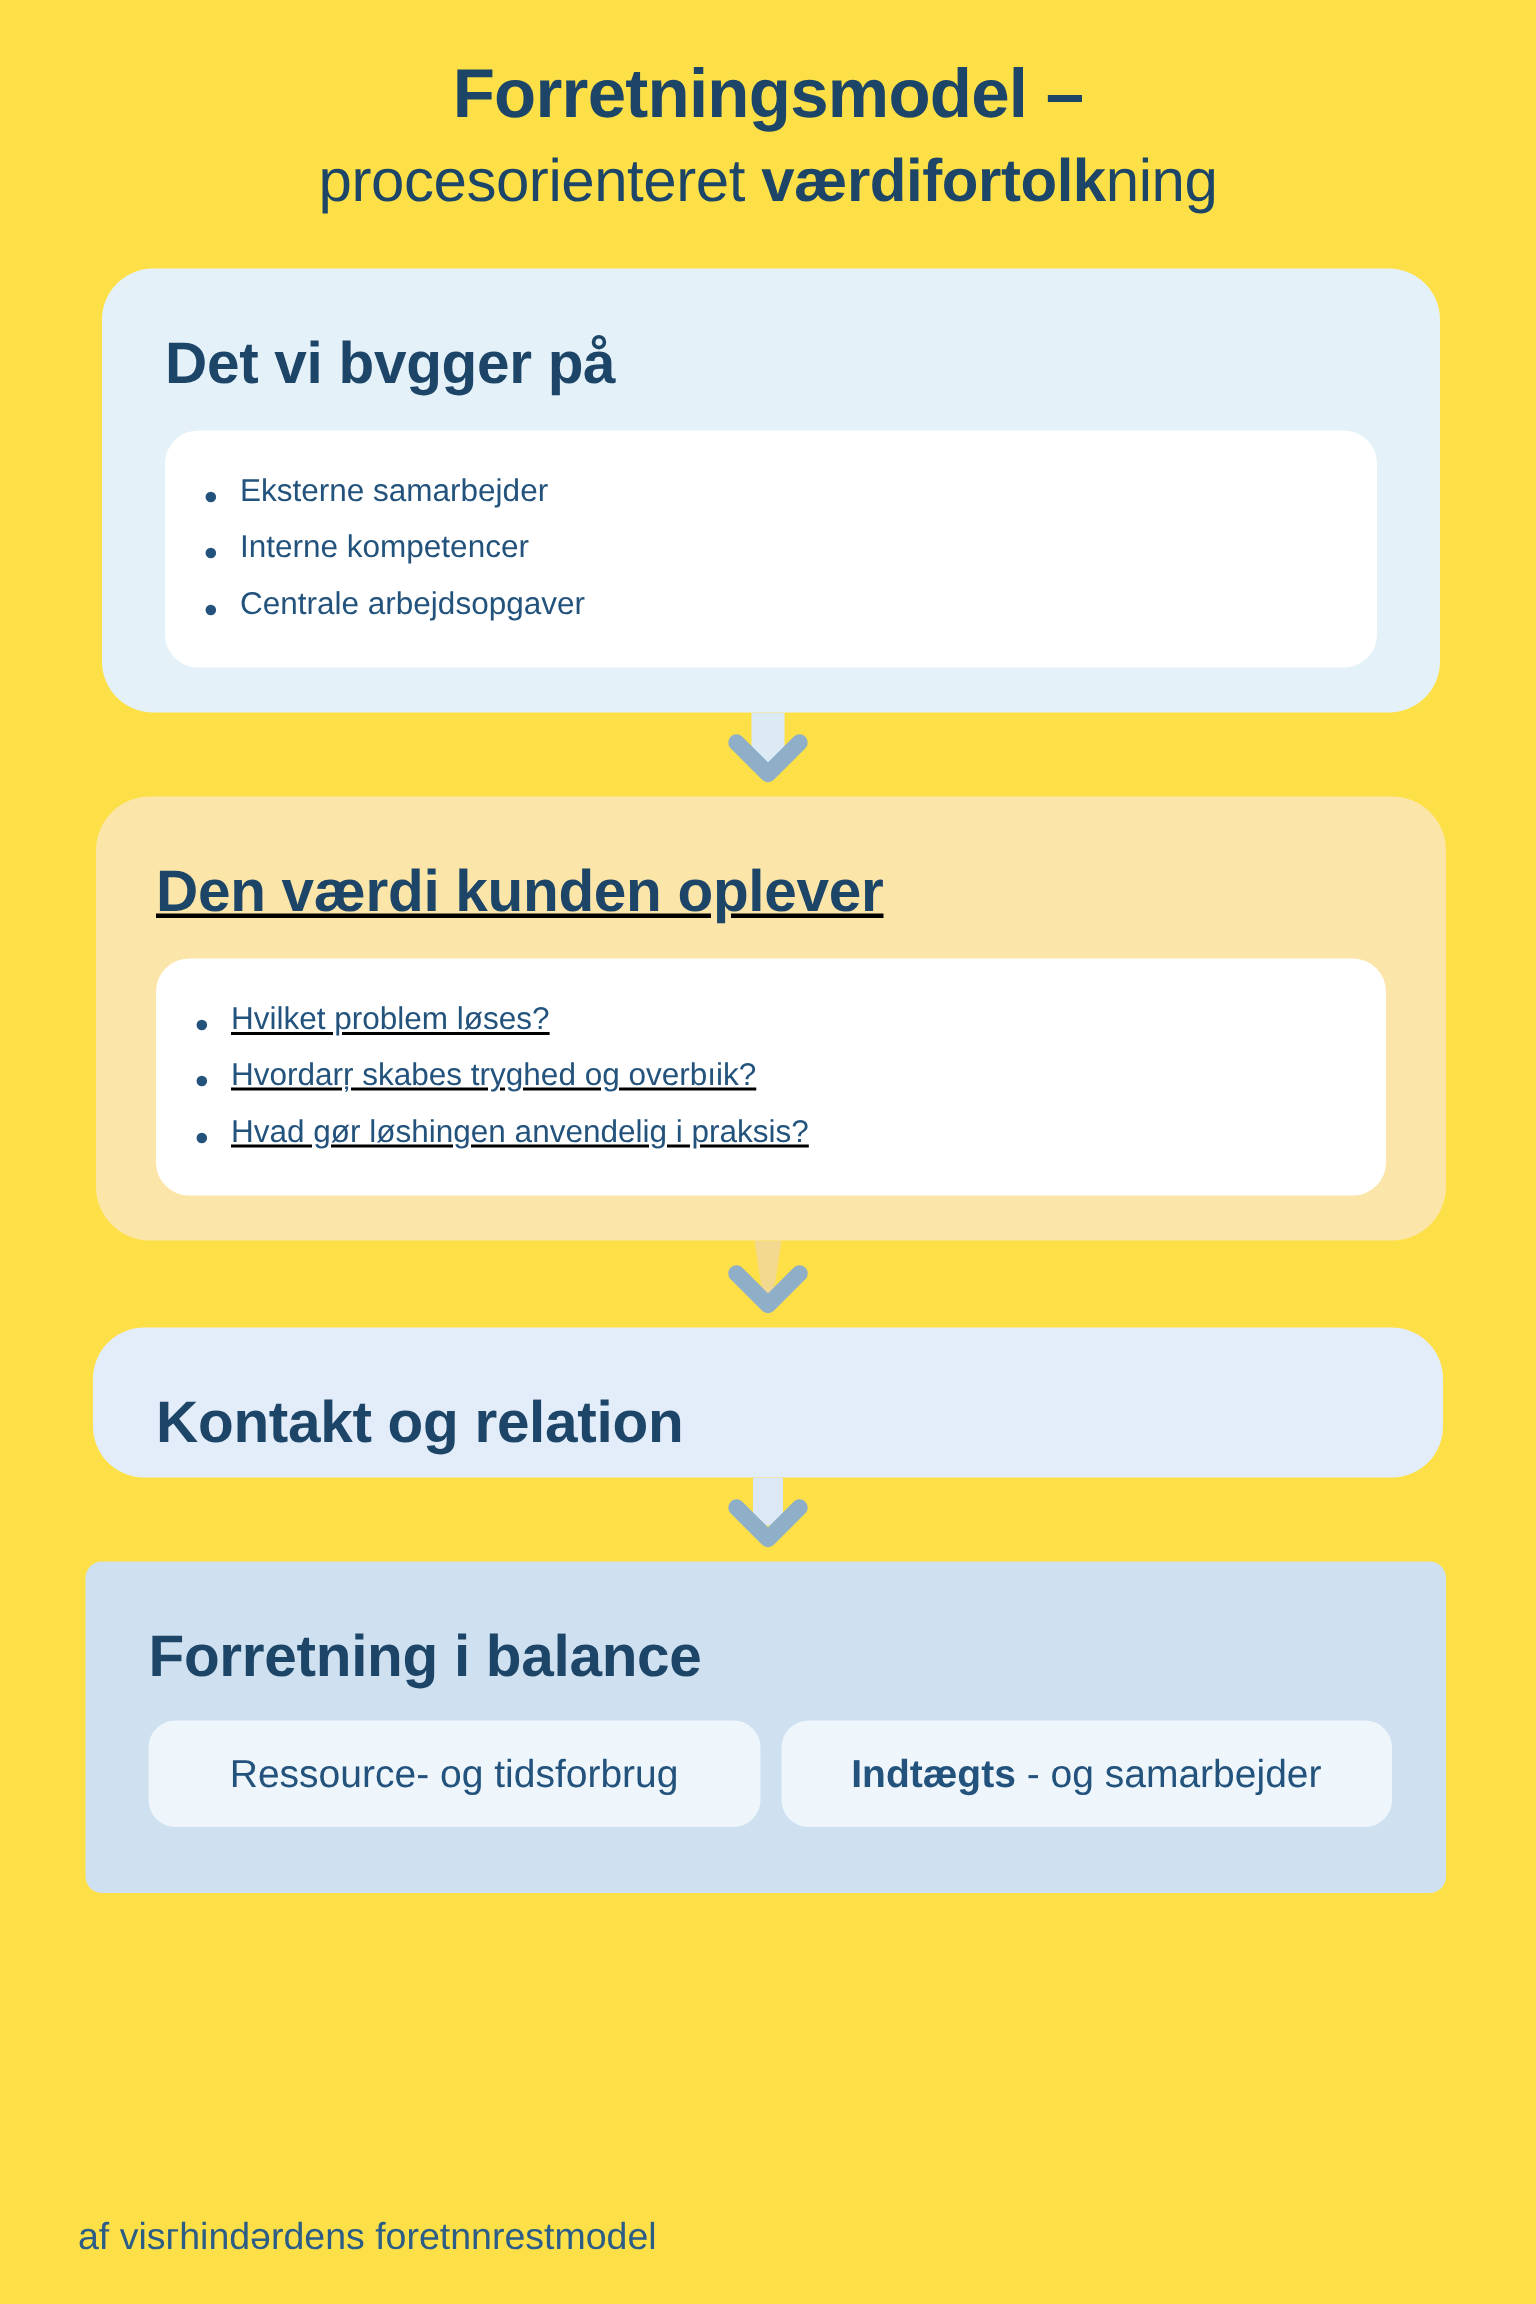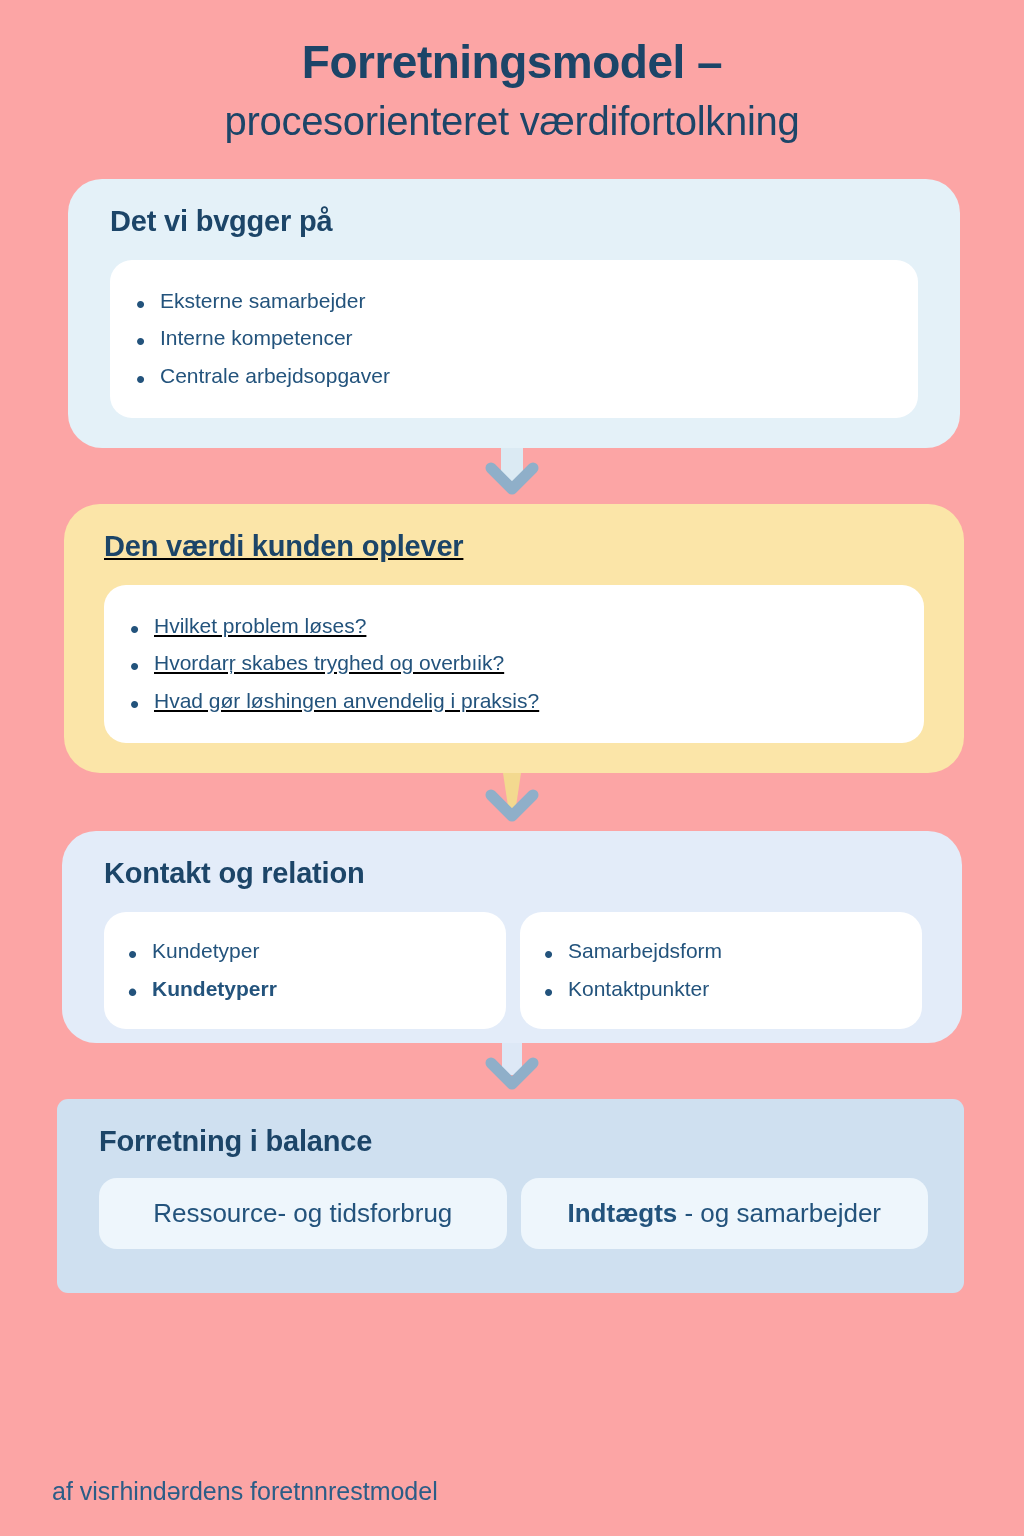--- a/index.html
+++ b/index.html
@@ -9,21 +9,21 @@
     height: 1536px;
     background: #ffffff;
     font-family: "Liberation Sans", sans-serif;
     overflow: hidden;
   }
 
   .page {
     position: relative;
     width: 1024px;
     height: 1536px;
-    background: #fca5a5;
+    background: #fde047;
   }
 
   
   .title-block {
     padding-top: 36px;
     text-align: center;
   }
   .title-line1 {
     font-size: 46px;
     font-weight: 700;
@@ -32,38 +32,39 @@
     line-height: 1.15;
   }
   .title-line2 {
     font-size: 40px;
     font-weight: 400;
     color: #1c4568;
     line-height: 1.3;
     margin-top: 6px;
     letter-spacing: -0.3px;
   }
-  .title-line2 .strong { font-weight: 400; }
+  .title-line2 .strong { font-weight: 700; }
 
   
   .flow {
     position: relative;
     margin-top: 32px;
   }
 
   .card {
     position: relative;
     border-radius: 34px;
   }
 
   .card-title {
-    font-size: 29px;
+    font-size: 39px;
     font-weight: 700;
     color: #1c4568;
     letter-spacing: -0.2px;
+    margin-top: 16px;
   }
 
   .inner {
     background: #ffffff;
     border-radius: 22px;
   }
 
   .bullets { list-style: none; }
   .bullets li {
     font-size: 21px;
@@ -199,34 +200,20 @@
 
     <div class="arrow arrow-2">
       <svg width="70" height="58" viewBox="0 0 70 58">
         <path d="M26 0 L44 0 L38 40 L32 40 Z" fill="#f3d98f"></path>
         <path d="M14 22 L35 43 L56 22" stroke="#8fafc9" stroke-width="11" fill="none" stroke-linecap="round" stroke-linejoin="round"></path>
       </svg>
     </div>
 
     <div class="card card-3">
       <div class="card-title">Kontakt og relation</div>
-      <div class="cols">
-        <div class="inner">
-          <ul class="bullets">
-            <li>Kundetyper</li>
-            <li class="semi">Kundetyperr</li>
-          </ul>
-        </div>
-        <div class="inner">
-          <ul class="bullets">
-            <li>Samarbejdsform</li>
-            <li>Kontaktpunkter</li>
-          </ul>
-        </div>
-      </div>
     </div>
 
     <div class="arrow">
       <svg width="70" height="56" viewBox="0 0 70 56">
         <path d="M35 0 L35 32" stroke="#dde8f6" stroke-width="20" fill="none"></path>
         <path d="M14 20 L35 41 L56 20" stroke="#8fafc9" stroke-width="11" fill="none" stroke-linecap="round" stroke-linejoin="round"></path>
       </svg>
     </div>
 
     <div class="card card-4">

